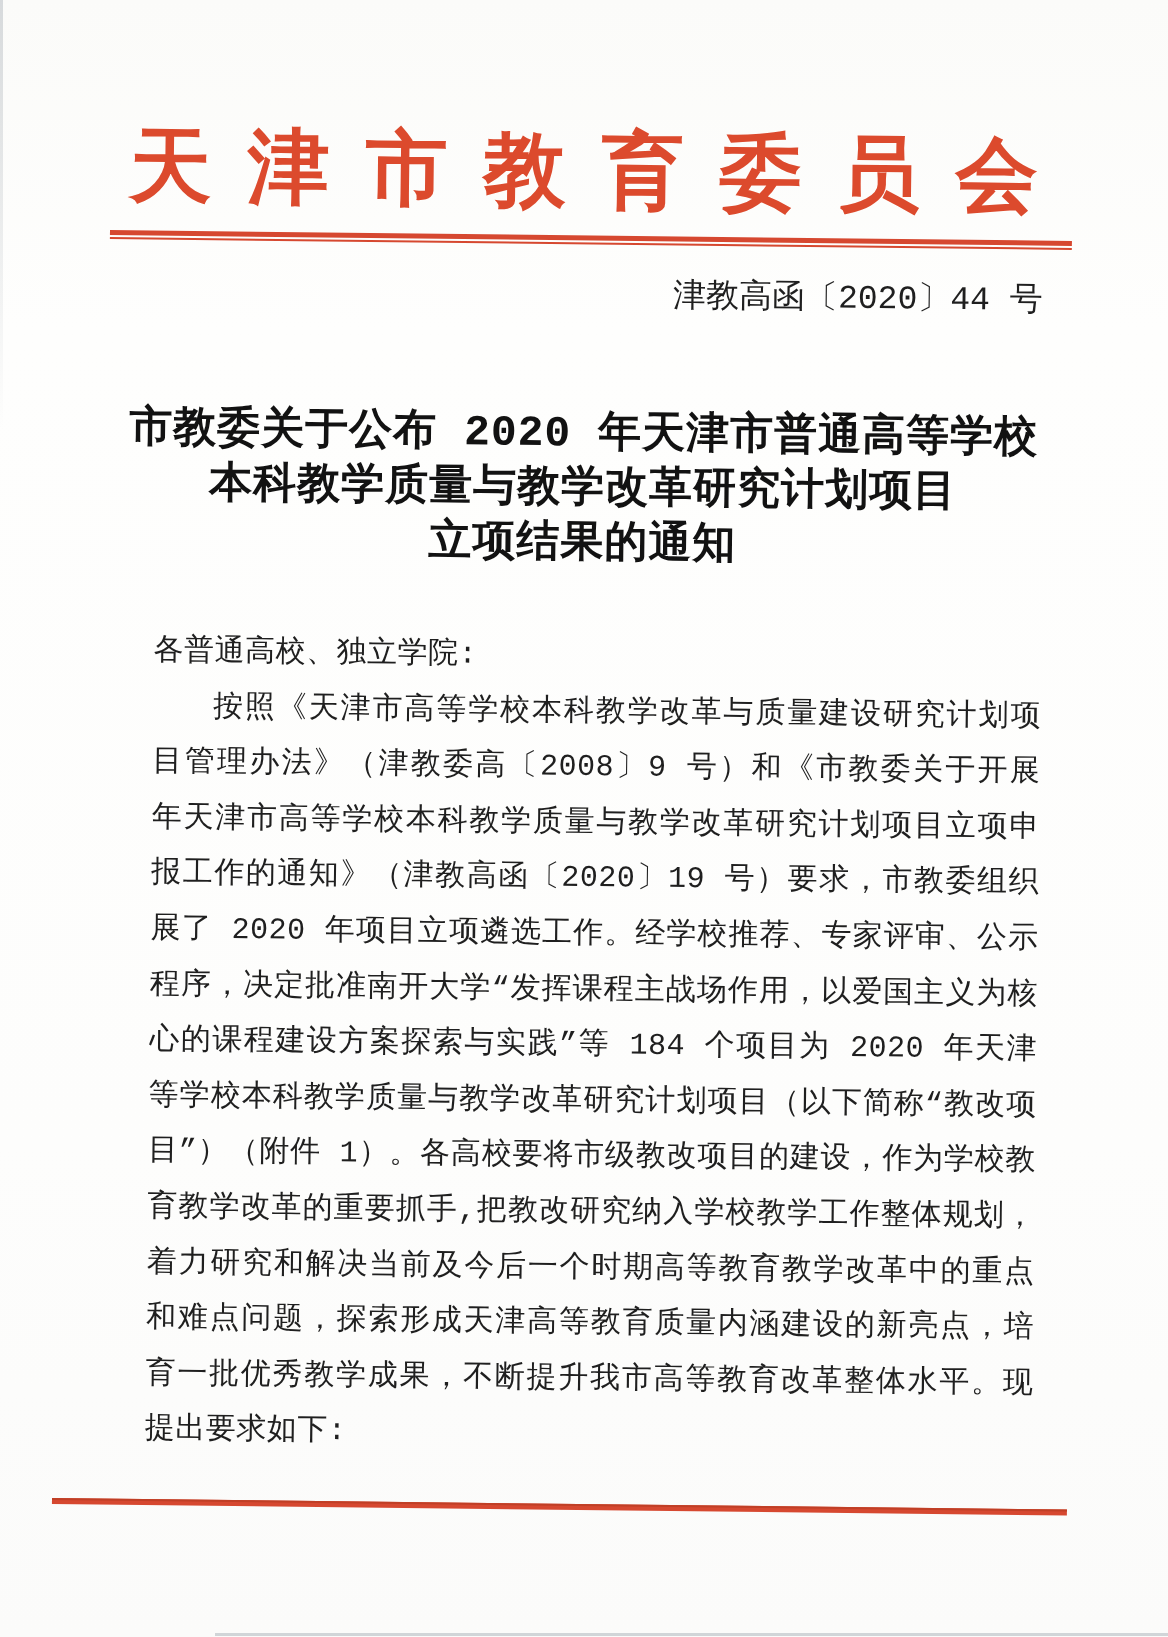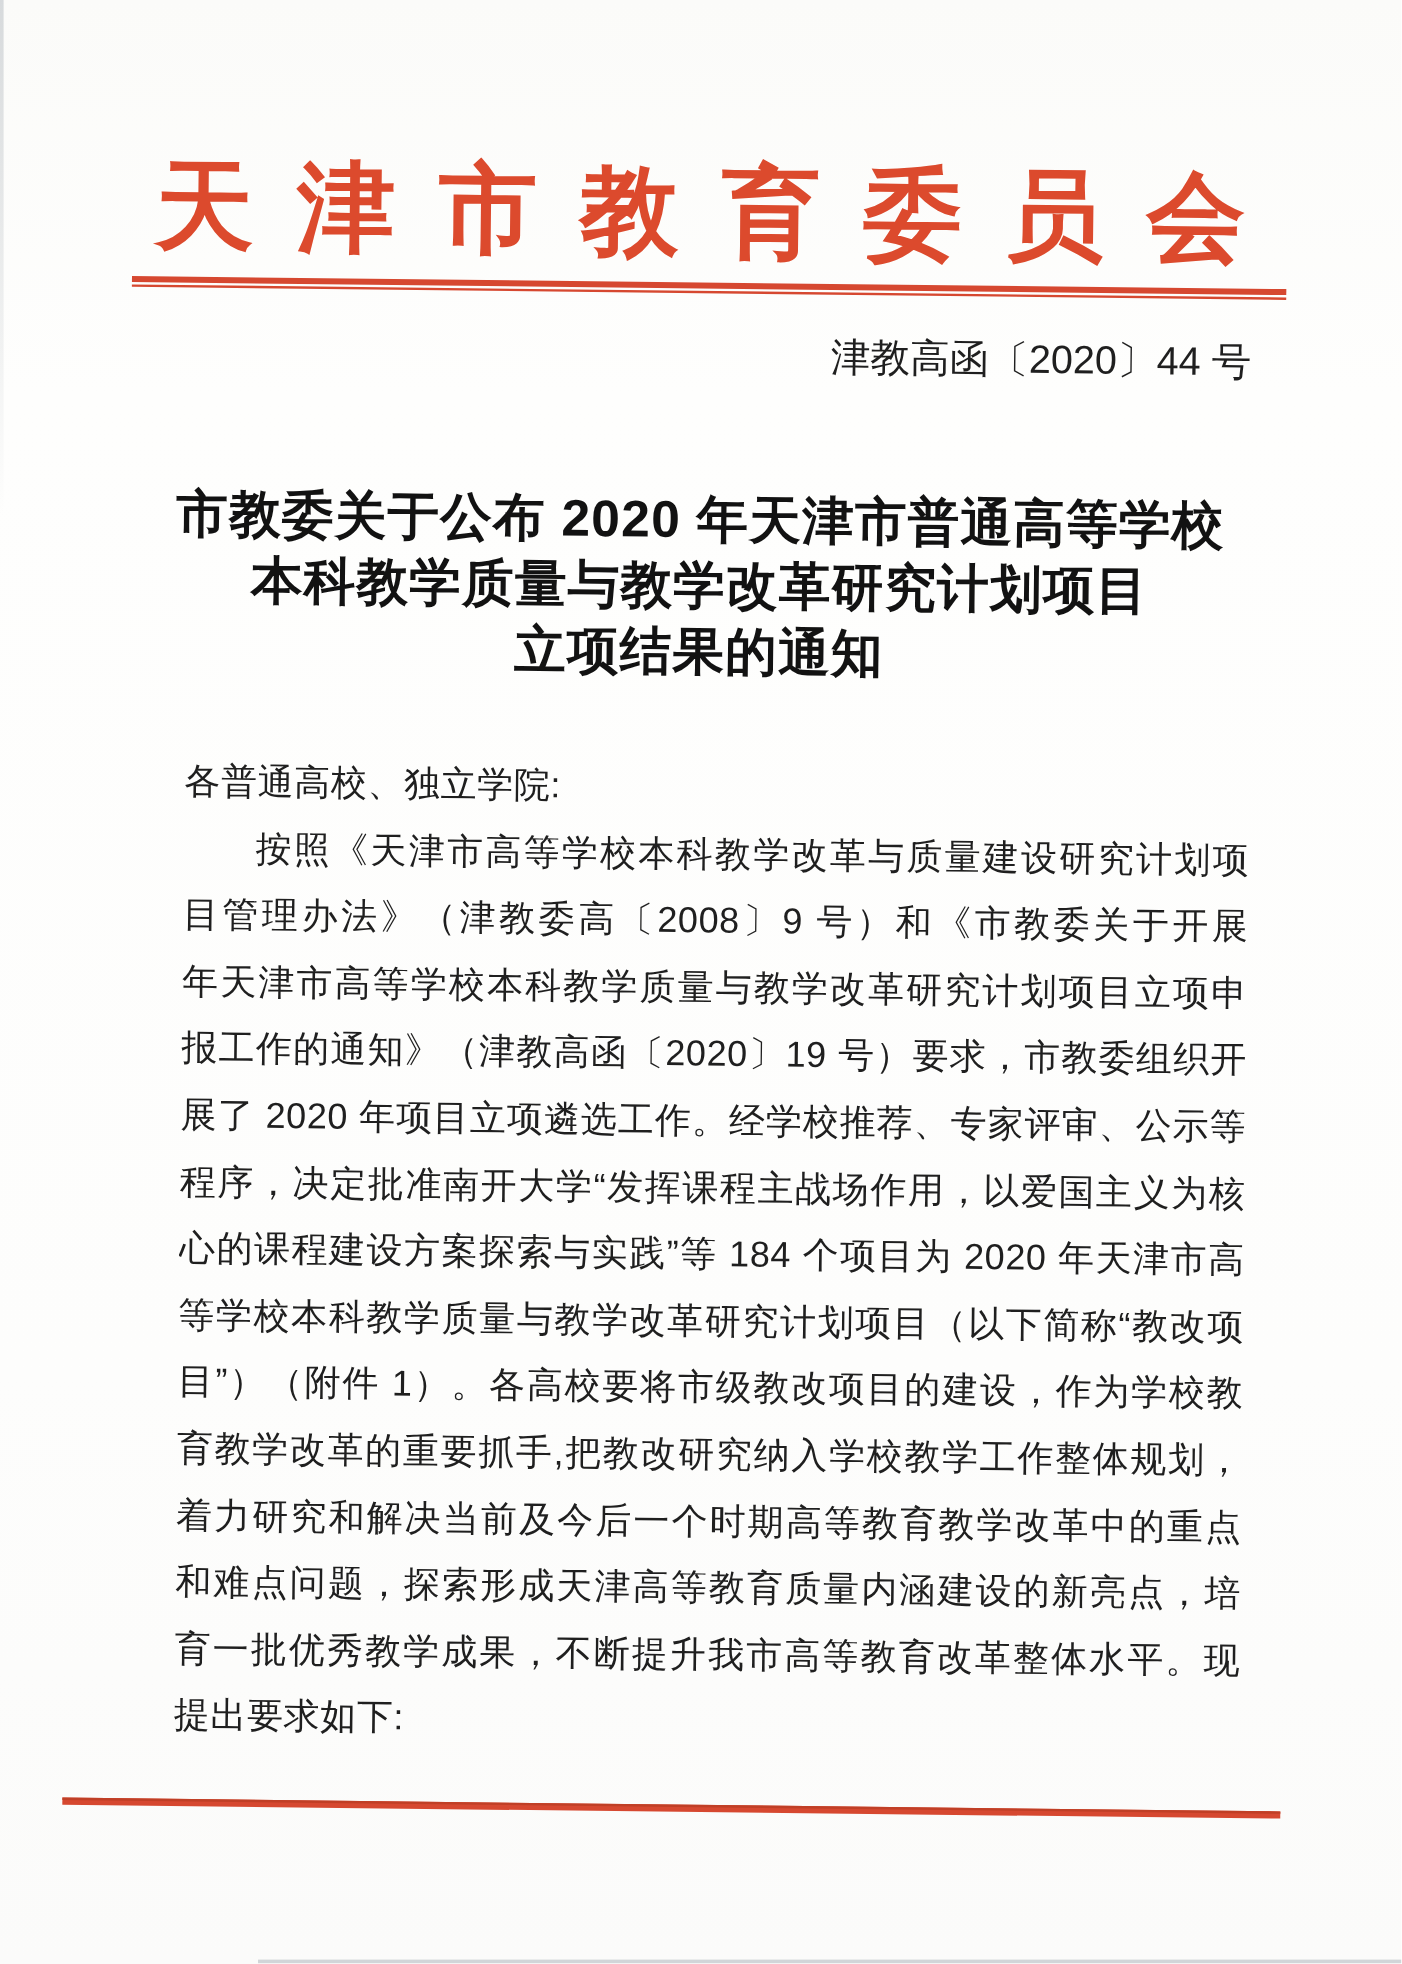--- a/index.html
+++ b/index.html
@@ -2,21 +2,21 @@
 <html style="--accent_red: #dc4a2d; --rule_red: #d64830; --title_ink: #121212; --body_ink: #1f1f1f;"><head>
 <meta charset="utf-8">
 <style>
   html, body { margin: 0; padding: 0; background: #ffffff; }
   .scan {
     position: relative;
     width: 1168px;
     height: 1637px;
     overflow: hidden;
     background: linear-gradient(180deg, #fbfbf9 0%, #fefefd 20%, #fdfdfc 70%, #fbfbfa 100%);
-    font-family: Liberation Sans, sans-serif;
+    font-family: Liberation Mono, monospace;
   }
   .tilt { transform: rotate(0.65deg); transform-origin: 0 0; }
 
   .agency {
     position: absolute;
     top: 126px; left: 0; width: 100%;
     text-align: center;
     font-size: 82px;
     font-weight: 700;
     line-height: 90px;

